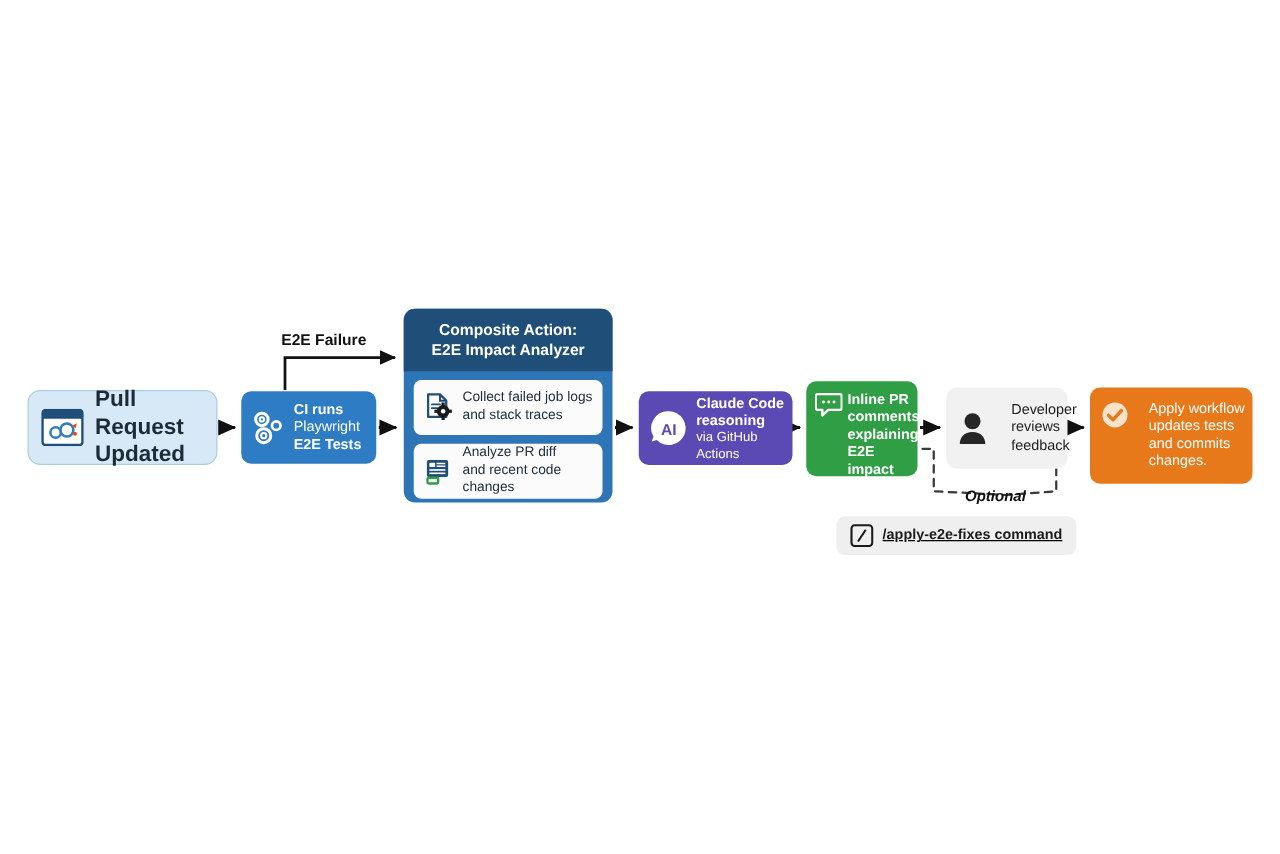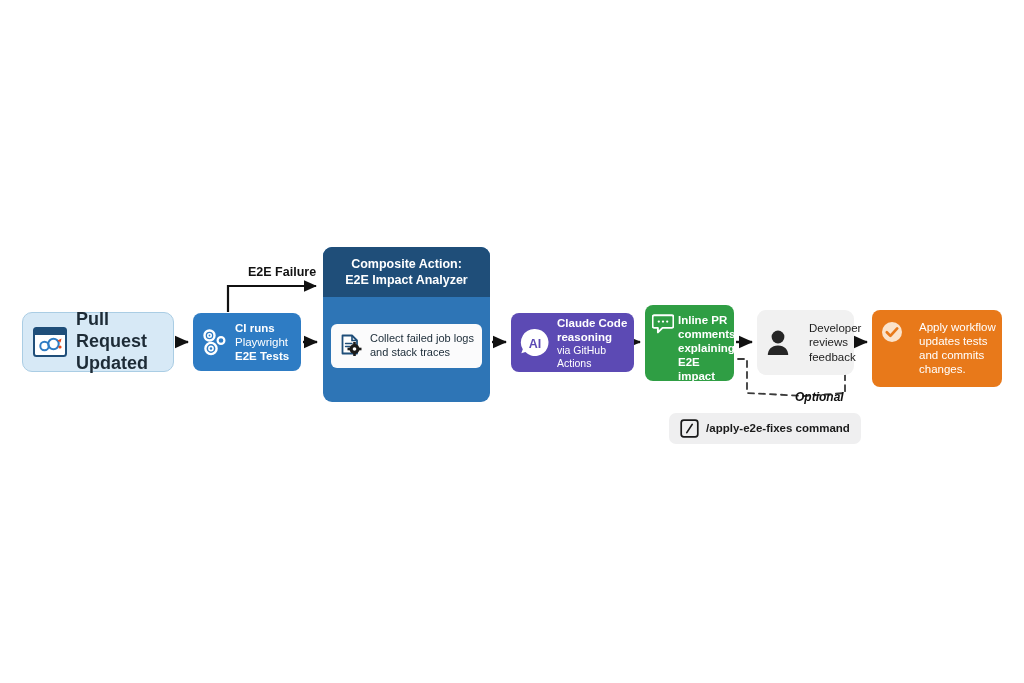--- a/index.html
+++ b/index.html
@@ -85,21 +85,20 @@
     align-items: center;
     justify-content: center;
     line-height: 1.3;
     text-align: center;
   }
   #n-comp .cards {
     padding: 7px 8px 8px 8px;
     display: flex;
     flex-direction: column;
     gap: 7px;
-    margin-top: 20px;
   }
   .card {
     background: #fbfbfc;
     border-radius: 6px;
     height: 44px;
     display: flex;
     align-items: center;
     gap: 7px;
     padding: 0 6px 0 8px;
     box-sizing: border-box;
@@ -166,36 +165,36 @@
   }
 
   
   #n-cmd {
     left: 669px; top: 413px; width: 192px; height: 31px;
     background: #efeff0;
     border-radius: 7px;
     padding: 0 8px;
     gap: 7px;
     justify-content: center;
+    text-decoration: underline;
   }
   #n-cmd .txt {
     color: #1a1a1a;
     font-size: 11.5px;
     font-weight: bold;
     flex: 0 0 auto;
   }
 
   
   .edge-label {
     position: absolute;
     font-size: 12.5px;
     font-weight: bold;
     color: #111111;
     white-space: nowrap;
-    margin-left: 23px;
   }
   #lbl-e2e { left: 225px; top: 265px; }
   #lbl-opt {
     left: 772px; top: 390px;
     font-style: italic;
     font-weight: bold;
     font-size: 12px;
     color: #111111;
   }
 </style>
@@ -292,20 +291,39 @@
             </g>
           </g>
         </svg>
       </span>
       <span class="txt">
         <div>Collect failed job logs</div>
         <div>and stack traces</div>
       </span>
     </div>
 
+    <div class="card">
+      <span class="ico">
+        <svg width="24" height="24" viewBox="0 0 24 24">
+          <rect x="2.5" y="3" width="17" height="13.5" rx="1.5" fill="#1f4e79"></rect>
+          <g fill="#ffffff">
+            <rect x="4.5" y="5.2" width="4.6" height="3.3" rx="0.6"></rect>
+            <rect x="10.3" y="5.2" width="7" height="1.2"></rect>
+            <rect x="10.3" y="7.4" width="7" height="1.2"></rect>
+            <rect x="4.5" y="10.3" width="12.8" height="1.3"></rect>
+            <rect x="4.5" y="13" width="12.8" height="1.3"></rect>
+          </g>
+          <rect x="3" y="17.2" width="8.5" height="4.6" rx="1" fill="none" stroke="#2f9e44" stroke-width="1.9"></rect>
+        </svg>
+      </span>
+      <span class="txt">
+        <div>Analyze PR diff</div>
+        <div>and recent code changes</div>
+      </span>
+    </div>
 
   </div>
 </div>
 
 <div class="node" id="n-claude">
   <span class="ico">
     <svg width="32" height="32" viewBox="0 0 32 32">
       <path d="M16,2 a13.5,13.5 0 1 1 -9.6,23 l-4.1,1.2 1.5,-3.9 A13.5,13.5 0 0 1 16,2 z" fill="#ffffff"></path>
       <text x="16" y="21" text-anchor="middle" font-family="Liberation Sans, sans-serif" font-size="12.5" font-weight="bold" fill="#5c4ab4">AI</text>
     </svg>

